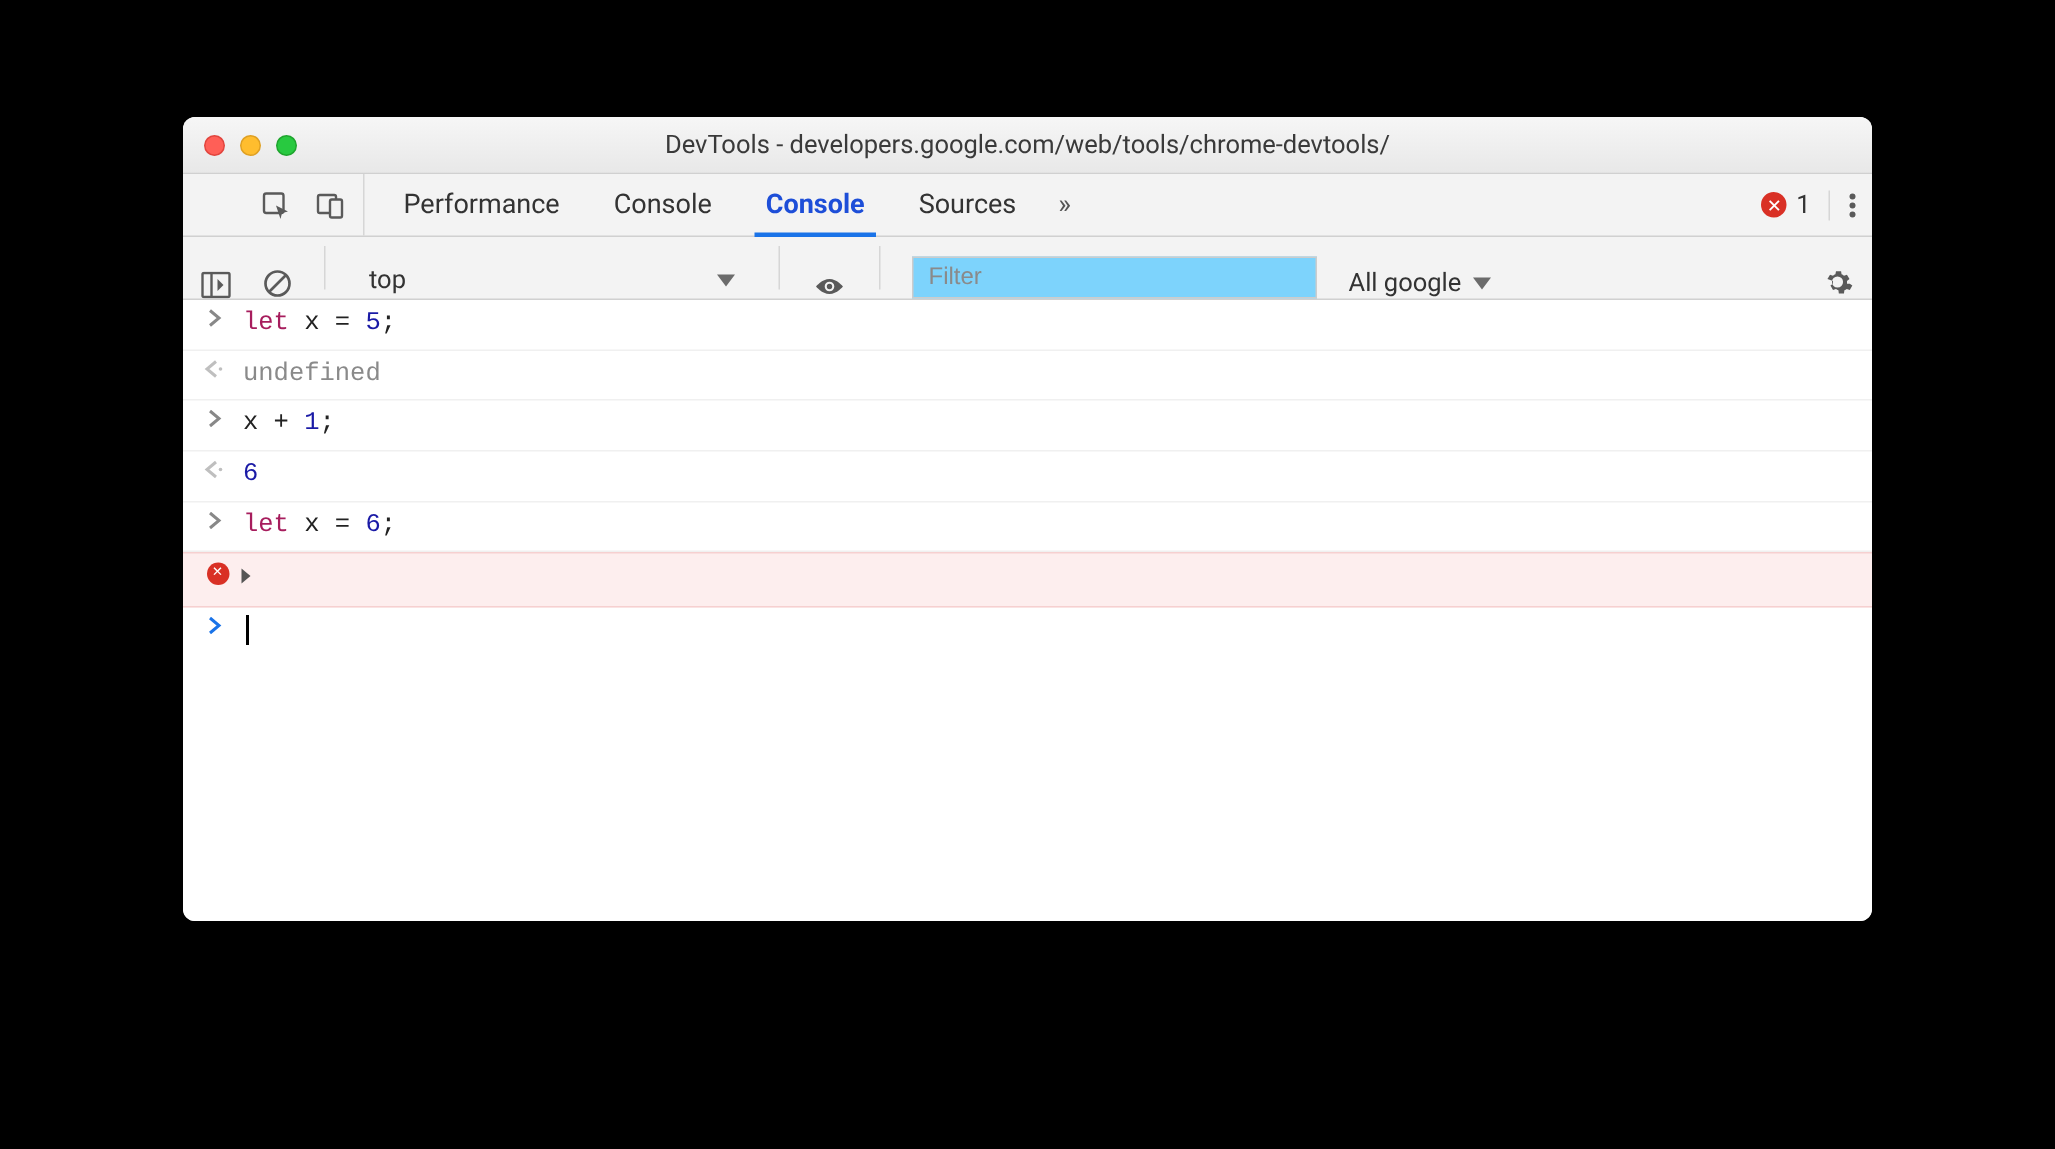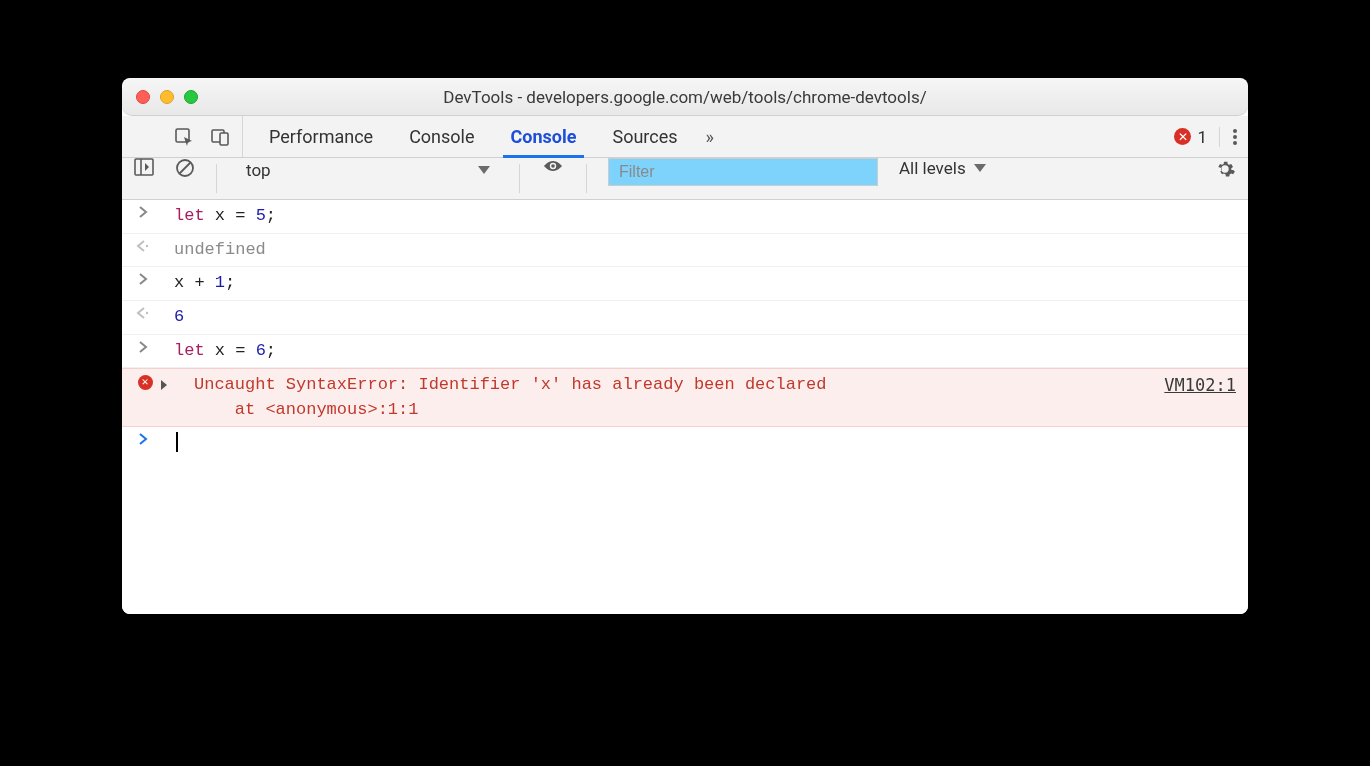--- a/index.html
+++ b/index.html
@@ -26,21 +26,20 @@
   }
   
   .titlebar {
     height: 38px;
     background: linear-gradient(#f6f6f6, #e8e8e8);
     border-bottom: 1px solid #d0d0d0;
     display: flex;
     align-items: center;
     padding: 0 12px;
     position: relative;
-    border-radius: 10px;
   }
   .traffic-lights {
     display: flex;
     gap: 10px;
     position: absolute;
     left: 14px;
   }
   .tl {
     width: 14px; height: 14px; border-radius: 50%;
   }
@@ -125,21 +124,21 @@
     display: flex; align-items: center; justify-content: center;
     font-size: 12px;
     line-height: 1;
   }
   
   .ctoolbar {
     height: 42px;
     background: #f3f3f3;
     border-bottom: 1px solid #d0d0d0;
     display: flex;
-    align-items: flex-start;
+    align-items: flex-end;
     padding: 0 12px;
     gap: 21px;
   }
   .vsep {
     width: 1px;
     align-self: stretch;
     margin: 6px 0;
     background: #d6d6d6;
   }
   .context-select {
@@ -200,21 +199,21 @@
     flex: none;
     display: flex;
     align-items: flex-start;
     justify-content: center;
     color: #888;
     padding-top: 2px;
   }
   .line.input .gutter svg { color: #888; }
   .line.output .gutter svg { color: #bfbfbf; }
   .line.prompt .gutter svg { color: #1a73e8; }
-  .content { flex: 1; white-space: pre; margin-left: 12px; }
+  .content { flex: 1; white-space: pre; }
   
   .tok-kw { color: #a71d5d; }
   .tok-num { color: #1a1aa6; }
   .tok-undef { color: #8a8a8a; }
   .tok-default { color: #222; }
   
   .line.error {
     background: #fdeeee;
     border-top: 1px solid #f6d0d0;
     border-bottom: 1px solid #f6d0d0;
@@ -333,21 +332,21 @@
     <div class="vsep"></div>
     <span class="icon-btn">
       <svg width="24" height="16" viewBox="0 0 24 16" fill="currentColor">
         <path d="M12 3c-5 0-9 5-9 5s4 5 9 5 9-5 9-5-4-5-9-5zm0 8.2A3.2 3.2 0 1 1 12 4.8a3.2 3.2 0 0 1 0 6.4z"></path>
         <circle cx="12" cy="8" r="1.8"></circle>
       </svg>
     </span>
     <div class="vsep"></div>
     <input class="filter-input" placeholder="Filter" style="">
     <div class="levels">
-      <span>All levels</span>
+      <span>All google</span>
       <span class="caret-down"></span>
     </div>
     <div class="spacer"></div>
     <span class="icon-btn">
       <svg width="22" height="22" viewBox="0 0 22 22" fill="currentColor">
         <path d="M11 7.3a3.7 3.7 0 1 0 0 7.4 3.7 3.7 0 0 0 0-7.4zm8.2 4.8l1.7 1.3-1.7 2.9-2-0.7a7 7 0 0 1-1.6.9l-.3 2.1h-3.4l-.3-2.1a7 7 0 0 1-1.6-.9l-2 .7-1.7-2.9 1.7-1.3a7 7 0 0 1 0-1.8L4.3 9l1.7-2.9 2 .7a7 7 0 0 1 1.6-.9L10 3.8h3.4l.3 2.1a7 7 0 0 1 1.6.9l2-.7L19 9l-1.7 1.3a7 7 0 0 1 0 1.8z"></path>
       </svg>
     </span>
   </div>
 
@@ -394,25 +393,20 @@
         </span>
         <span class="content"><span class="tok-kw">let</span><span class="tok-default"> x </span><span class="tok-default">=</span><span class="tok-default"> </span><span class="tok-num">6</span><span class="tok-default">;</span></span>
       </div>
       <div class="line error">
         <span class="gutter">
           <span class="error-circle" style="width:15px;height:15px;font-size:11px">✕</span>
           <span><svg width="10" height="12" viewBox="0 0 10 12">
               <path d="M2 1 L8 6 L2 11 Z" fill="#555"></path>
             </svg></span>
         </span>
-        <div class="error-row">
-          <div class="content">Uncaught SyntaxError: Identifier 'x' has already been declared
-    at &lt;anonymous&gt;:1:1</div>
-          <span class="source-link">VM102:1</span>
-        </div>
       </div>
       <div class="line prompt" style="border-bottom: none;">
         <span class="gutter">
           <svg width="10" height="12" viewBox="0 0 10 12">
             <path d="M2 1 L8 6 L2 11" fill="none" stroke="#1a73e8" stroke-width="2"></path>
           </svg>
         </span>
         <span class="content"><span class="cursor-caret"></span></span>
       </div>
     </div>

